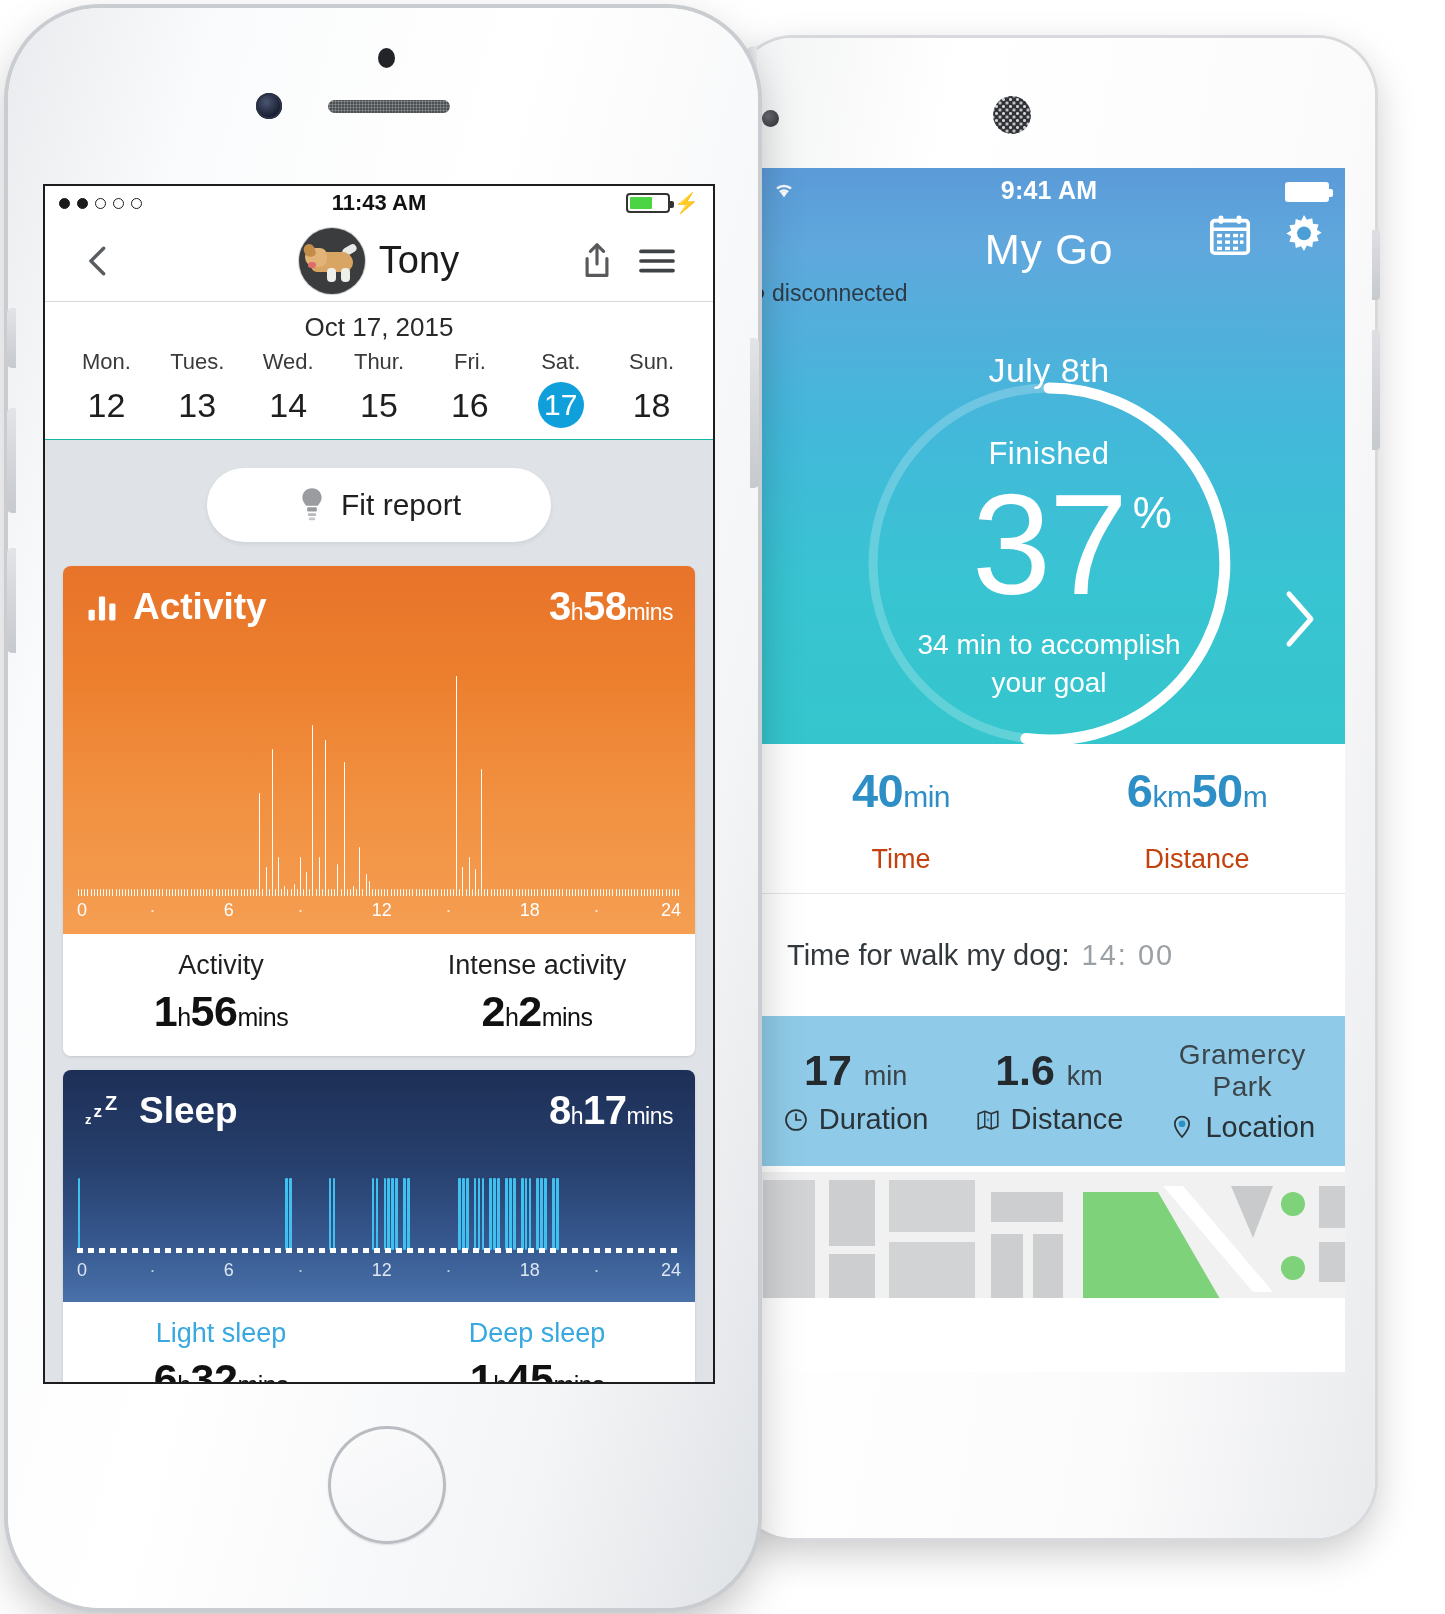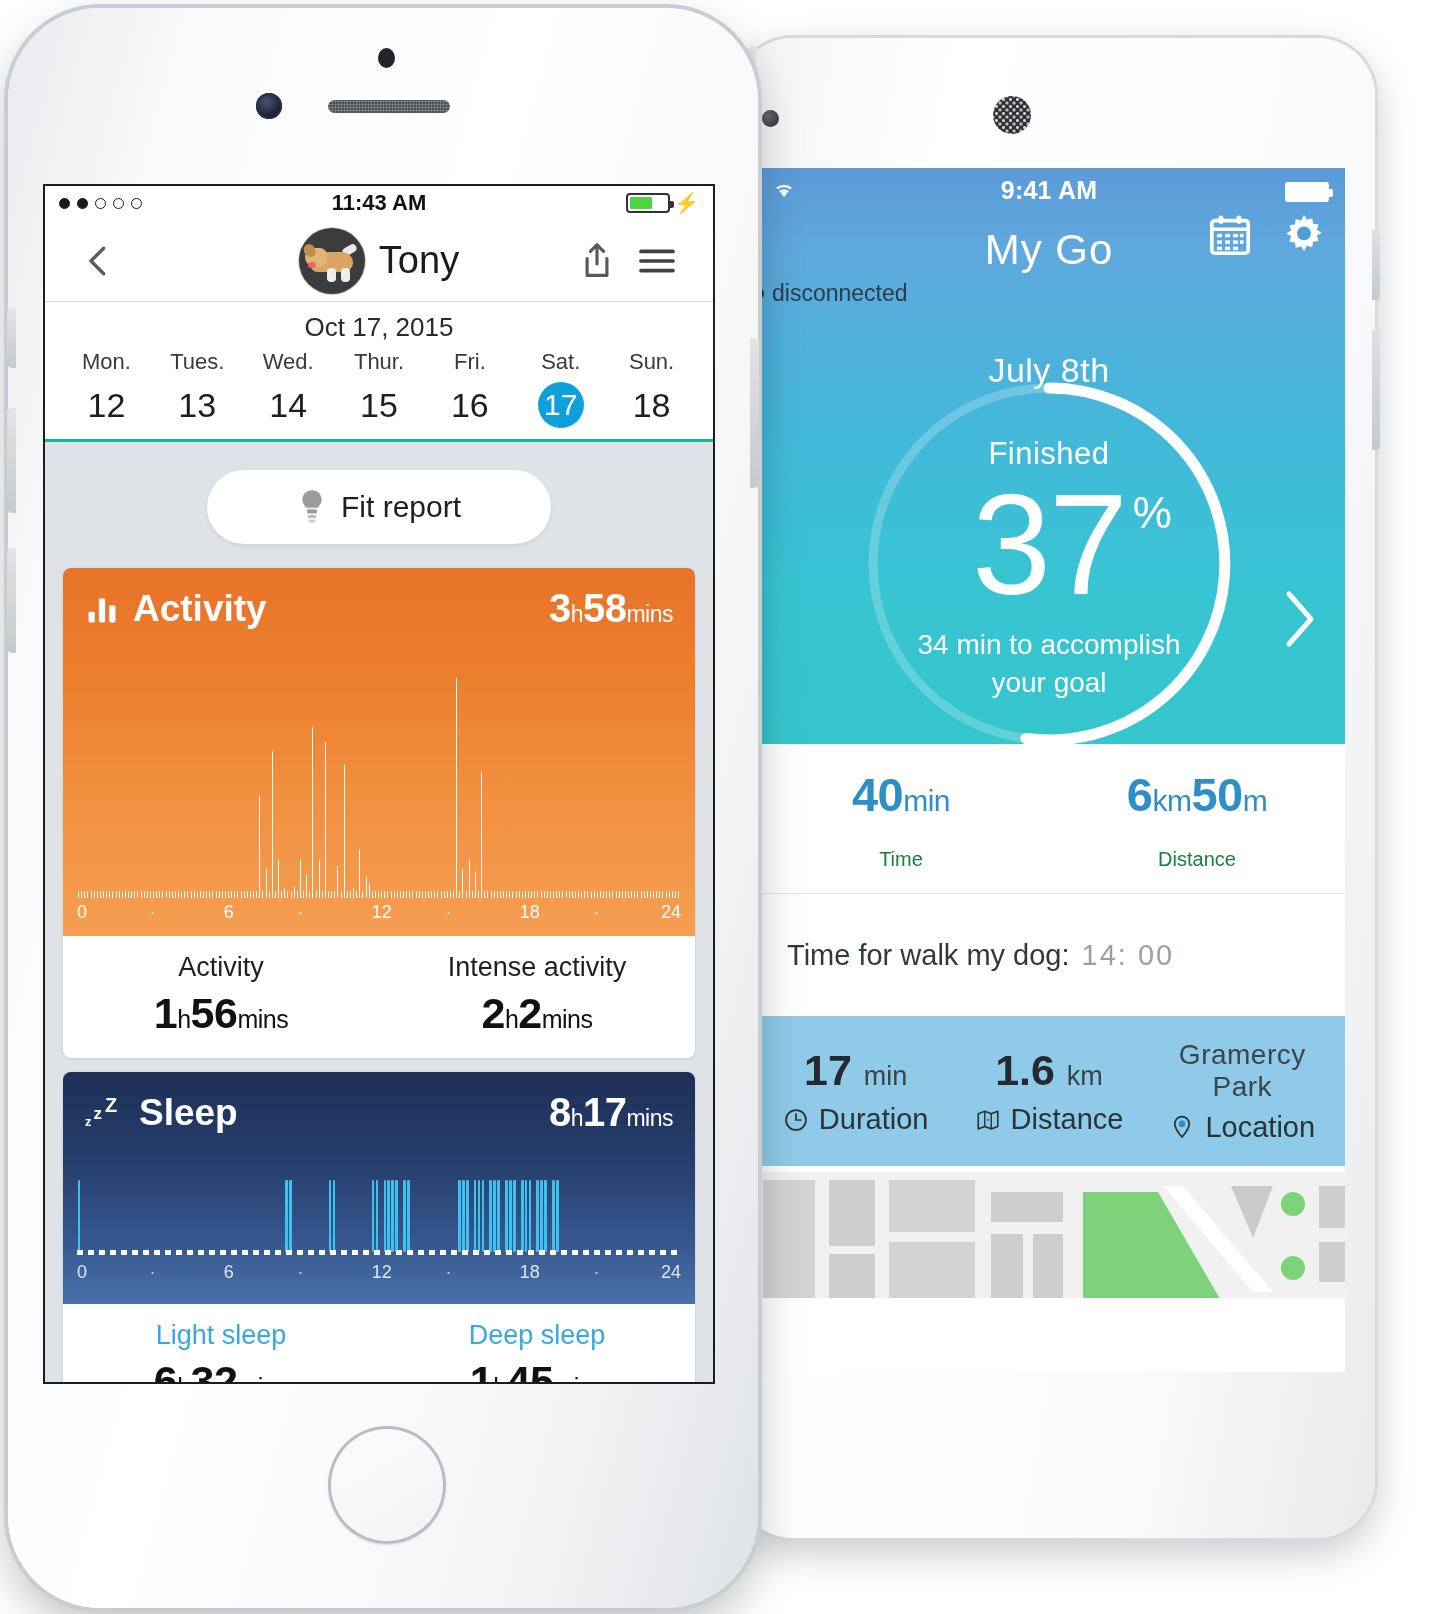--- a/index.html
+++ b/index.html
@@ -71,21 +71,21 @@
   .ring-pct { font-size:142px; font-weight:200; line-height:1.0; letter-spacing:-2px;}
   .ring-pctsign { position:absolute; right:-46px; top:14px; font-size:44px; font-weight:200;}
   .ring-note { font-size:28px; font-weight:300; line-height:1.35; margin-top:10px;}
   .r-chevron { position:absolute; right:24px; top:420px; }
 
   .r-statsrow { display:flex; background:#fff; height:150px; align-items:center;
                 border-bottom:1px solid #e3e5e7;}
   .r-statcell { flex:1; text-align:center; }
   .r-statval { color:#2e8fc6; font-size:47px; font-weight:bold; letter-spacing:-.5px;}
   .r-statval .u { font-size:30px; font-weight:400; }
-  .r-statlbl { color:#15803d; font-size:20px; margin-top:26px; font-weight:300;}
+  .r-statlbl { color:#c2410c; font-size:27px; margin-top:26px; font-weight:300;}
 
   .r-walk { background:#fff; height:122px; display:flex; align-items:center; padding-left:34px;
             font-size:29px; color:#33383c; font-weight:300;}
   .r-walk .tm { color:#9aa0a4; margin-left:12px; letter-spacing:2px;}
 
   .r-blue { background:#8fcbe8; height:150px; display:flex; align-items:center; padding:0 6px;}
   .r-bcell { flex:1; text-align:center; }
   .r-bval { font-size:43px; color:#242a2e; font-weight:bold; }
   .r-bval .u { font-size:27px; font-weight:400; color:#3a4348;}
   .r-bval.place { font-size:28px; font-weight:400; color:#3b454b; letter-spacing:.5px;}
@@ -148,21 +148,21 @@
   .l-avatar .doghead{position:absolute; left:6px; top:20px; width:22px; height:19px; border-radius:10px 8px 9px 11px; background:#e2b478;}
   .l-avatar .dogear{position:absolute; left:5px; top:16px; width:11px; height:13px; border-radius:6px 6px 4px 7px; background:#c28d48; transform:rotate(-18deg);}
   .l-avatar .dogtail{position:absolute; right:8px; top:18px; width:15px; height:8px; border-radius:5px; background:#e9e9e6; transform:rotate(-30deg);}
   .l-avatar .dogleg{position:absolute; left:28px; top:40px; width:9px;height:14px; border-radius:4px; background:#efefec;}
   .l-avatar .dogleg2{position:absolute; left:42px; top:40px; width:9px;height:14px; border-radius:4px; background:#efefec;}
   .l-avatar .dogtongue{position:absolute; left:9px; top:34px; width:8px;height:6px; border-radius:3px; background:#e06b6b;}
   .l-uname { font-size:38px; color:#1b1b1b; font-weight:400; }
   .l-navright { display:flex; align-items:center; gap:22px; z-index:2;}
 
   
-  .l-datebar { padding:10px 8px 8px; border-bottom:3px solid #14b8a6;}
+  .l-datebar { padding:10px 8px 8px; border-bottom:1px solid #14b8a6;}
   .l-monthlbl { text-align:center; font-size:26px; color:#2a2a2a; font-weight:400;}
   .l-days { display:flex; padding:6px 8px 4px;}
   .l-day { flex:1; text-align:center; }
   .l-dname { font-size:22px; color:#3a3a3a; }
   .l-dnum { font-size:34px; color:#1e1e1e; margin-top:8px; height:44px; display:flex; align-items:center; justify-content:center;}
   .l-dnum span { display:inline-flex; align-items:center; justify-content:center; width:46px; height:46px; border-radius:50%;}
   .l-day.sel .l-dnum span { background:#0fa0dc; color:#fff; font-size:30px; }
 
   
   .l-reportzone { background:#dfe3e8; padding:28px 0 24px; }

